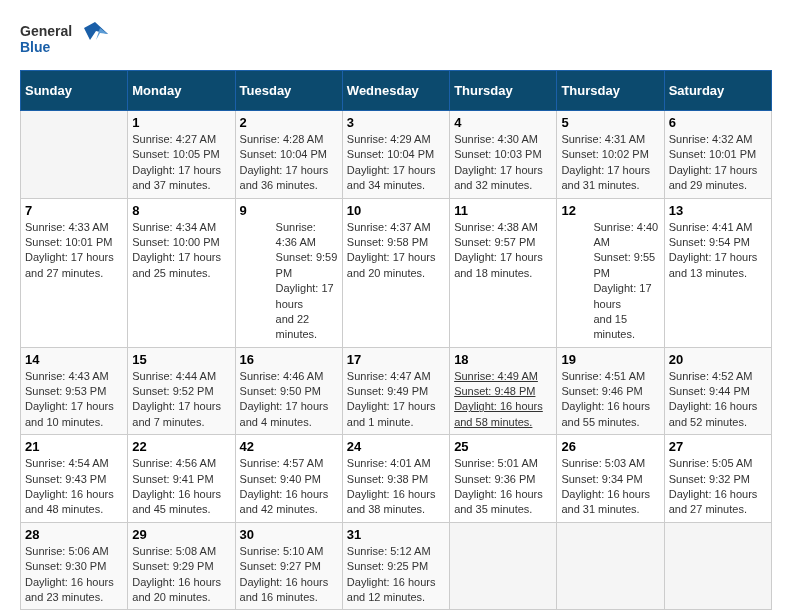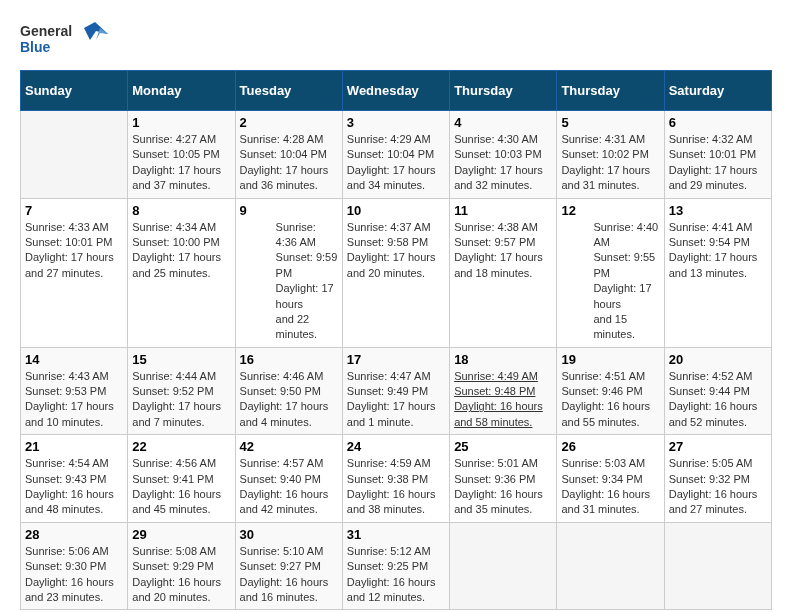--- a/index.html
+++ b/index.html
@@ -272,21 +272,21 @@
         </td>
         <td>
           <span class="day-num">42</span>
           <div class="day-info" style="white-space: pre-line;">Sunrise: 4:57 AM
 Sunset: 9:40 PM
 Daylight: 16 hours
 and 42 minutes.</div>
         </td>
         <td>
           <span class="day-num">24</span>
-          <div class="day-info" style="white-space: pre-line;">Sunrise: 4:59 AM
+          <div class="day-info" style="white-space: pre-line;">Sunrise: 4:01 AM
 Sunset: 9:38 PM
 Daylight: 16 hours
 and 38 minutes.</div>
         </td>
         <td>
           <span class="day-num">25</span>
           <div class="day-info" style="white-space: pre-line;">Sunrise: 5:01 AM
 Sunset: 9:36 PM
 Daylight: 16 hours
 and 35 minutes.</div>

